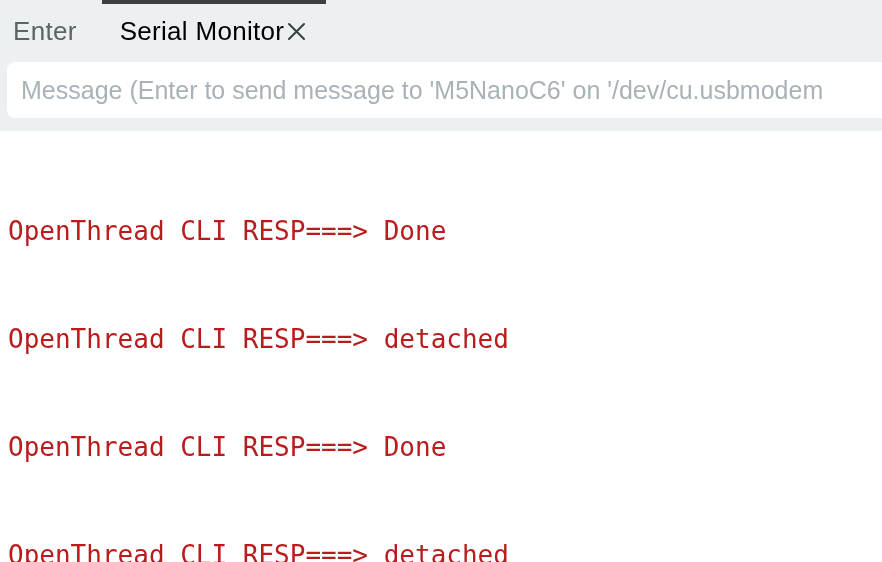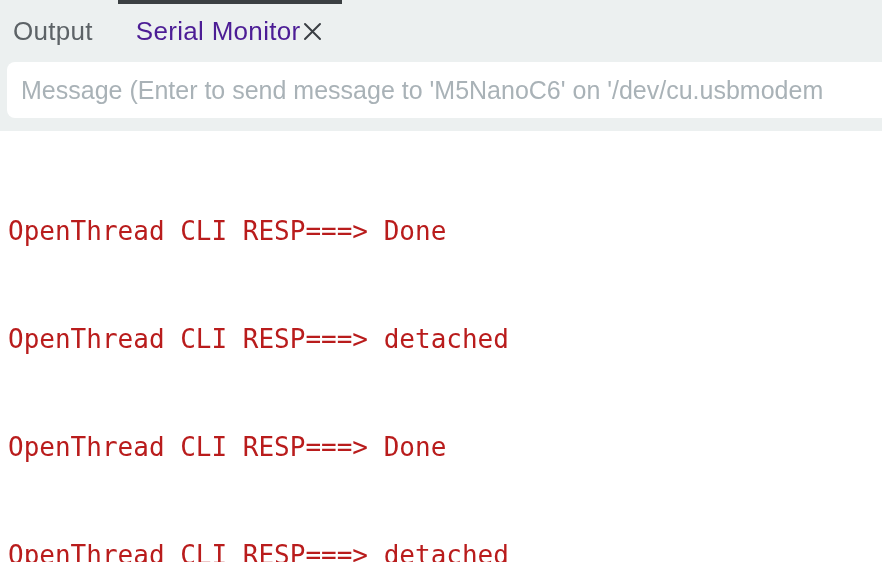--- a/index.html
+++ b/index.html
@@ -42,21 +42,21 @@
   .tab-output {
     padding: 0 13px;
     margin-left: 0;
     font-size: 26px;
     color: #5d6367;
   }
   .tab-serial {
     margin-left: 12px;
     padding: 0 18px;
     font-size: 26px;
-    color: #4c1d95;
+    color: #000000;
   }
   .tab-serial .indicator {
     position: absolute;
     top: 0; left: 0; right: 0;
     height: 4px;
     background: #3b3f42;
   }
   .close-btn {
     display: flex;
     align-items: center;
@@ -101,21 +101,21 @@
 </style>
 </head>
 <body>
 
 <div class="panel">
 
   <div class="header-bg"></div>
 
   <div class="tabbar">
     <div class="tab tab-output">
-      <span>Output</span>
+      <span>Enter</span>
     </div>
     <div class="tab tab-serial">
       <span class="indicator"></span>
       <span>Serial Monitor</span>
       <span class="close-btn">
         <svg width="21" height="21" viewBox="0 0 21 21" aria-hidden="true">
           <path d="M3 3 L18 18 M18 3 L3 18" stroke="#3a3f44" stroke-width="2" fill="none" stroke-linecap="round"></path>
         </svg>
       </span>
     </div>

